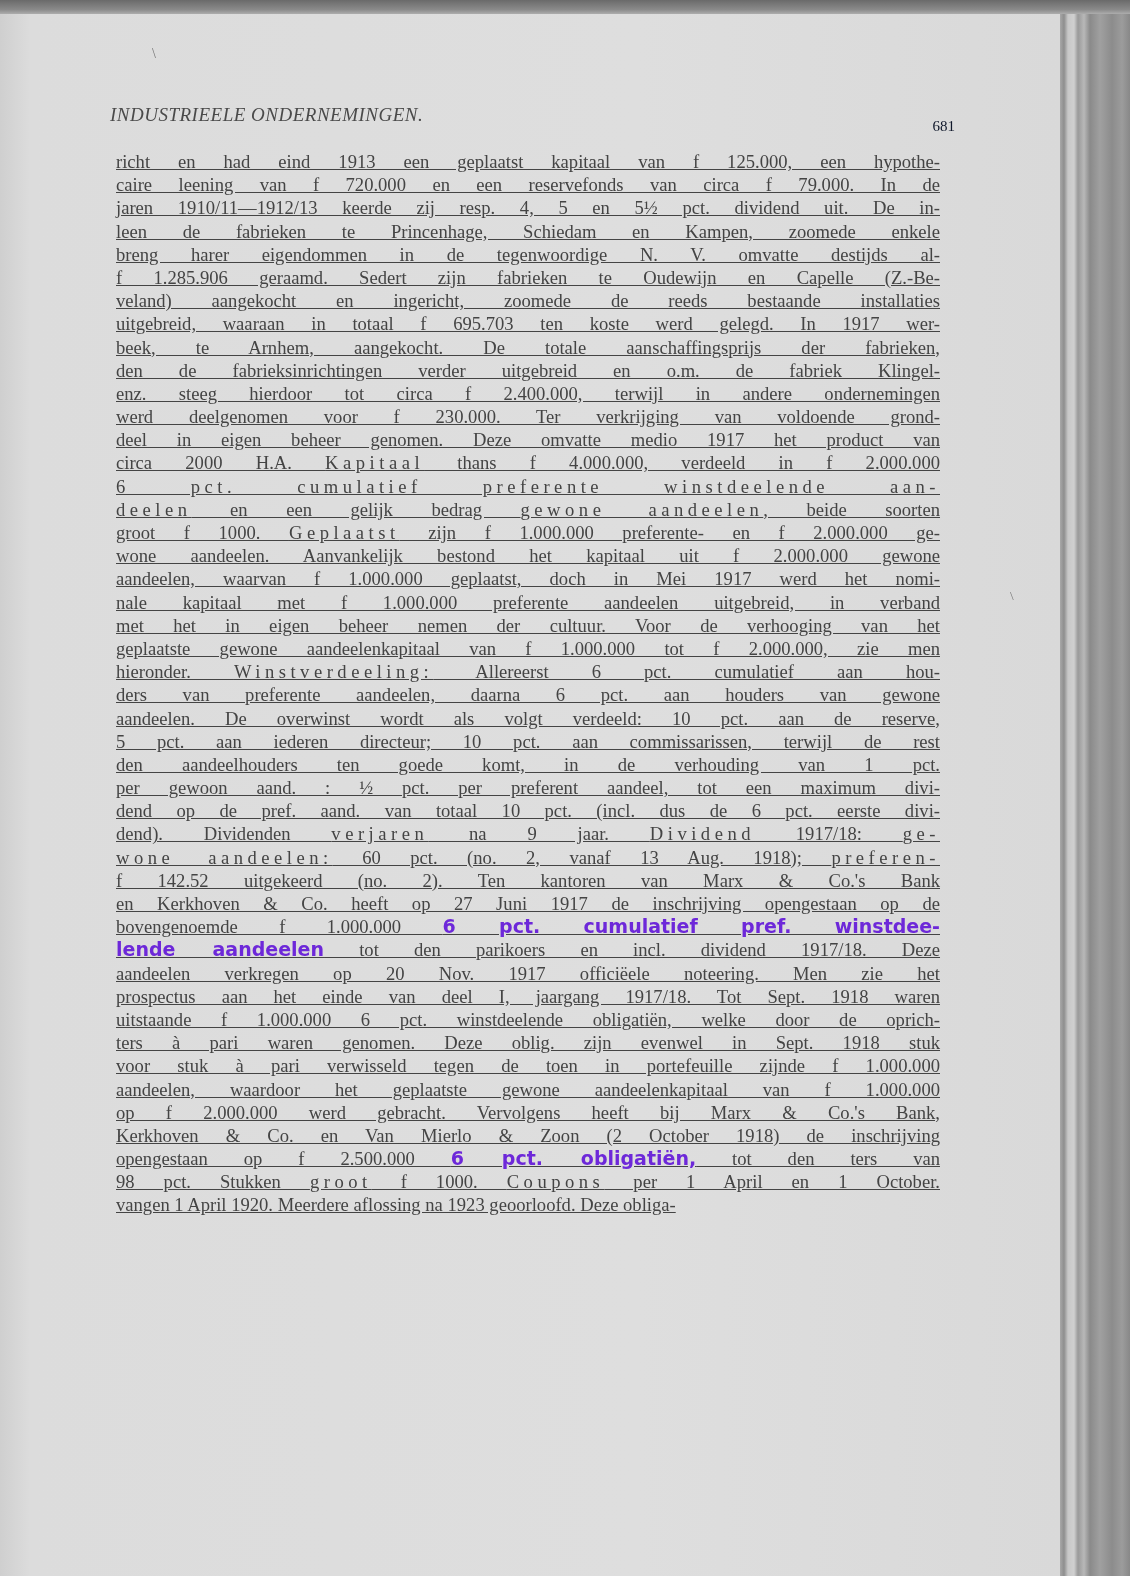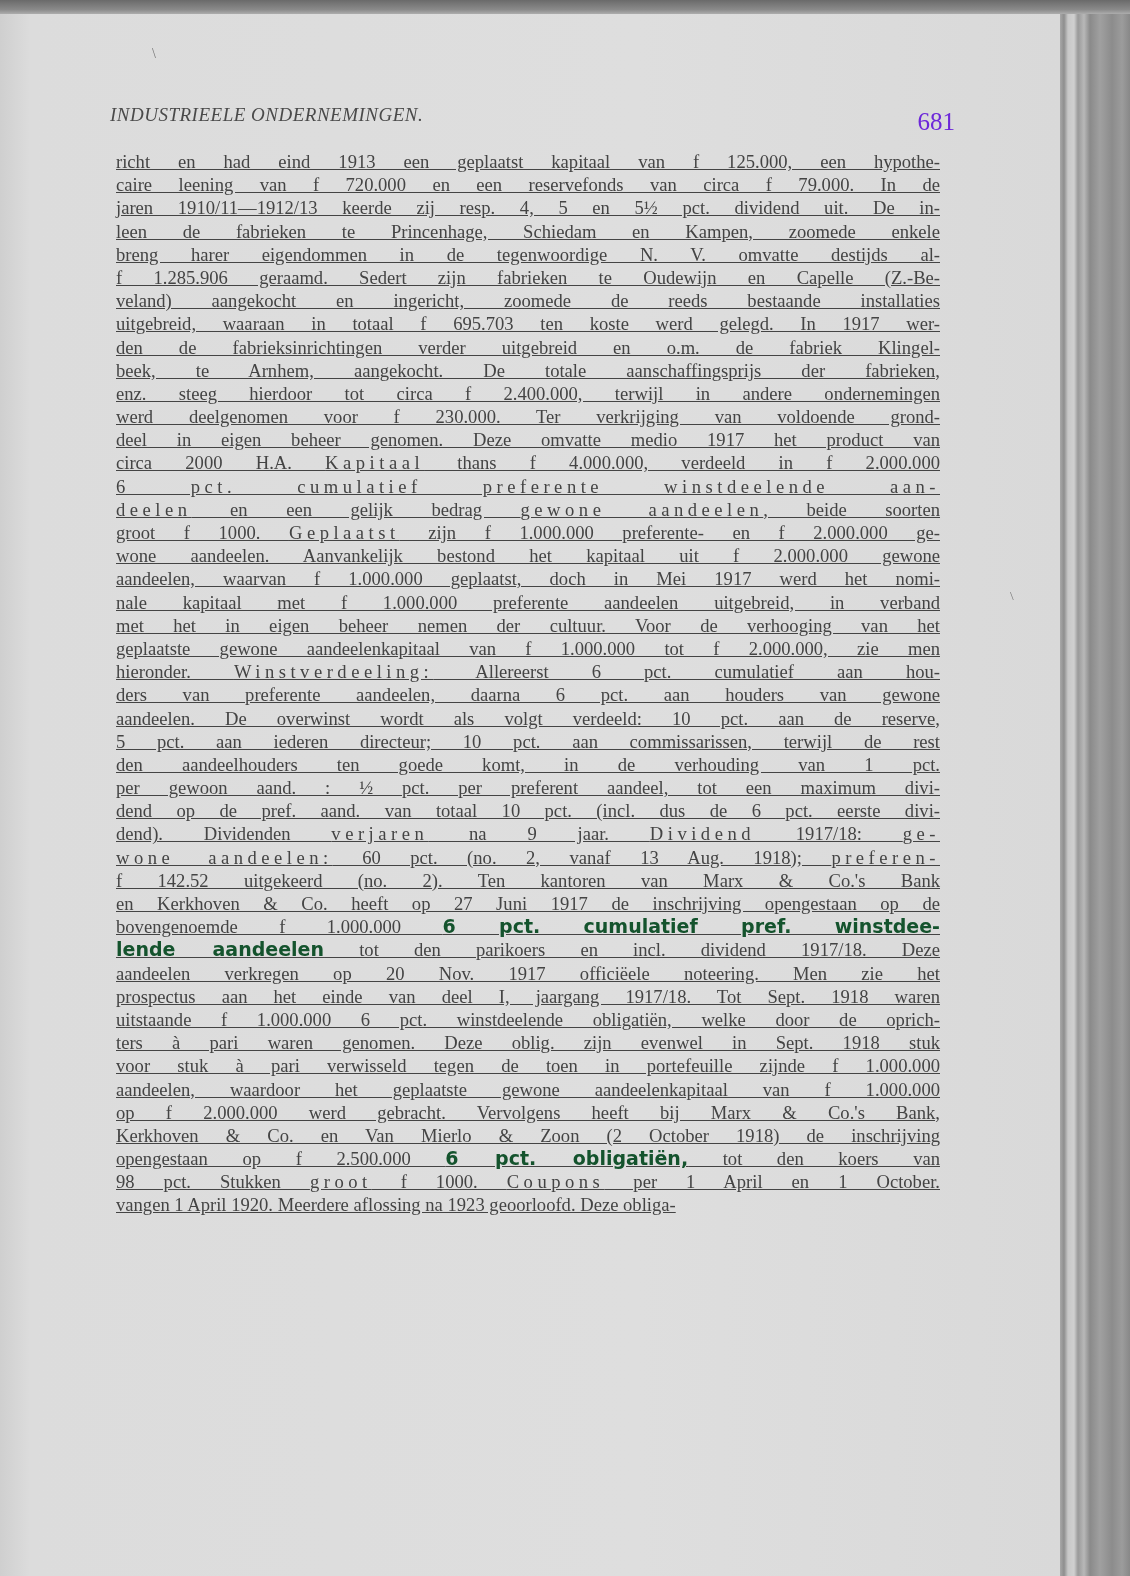--- a/index.html
+++ b/index.html
@@ -28,38 +28,38 @@
     .running-head {
       position: absolute; top: 100px; left: 110px; width: 845px; height: 30px;
     }
     .running-title {
       position: absolute; left: 0; right: 0; text-align: left;
       font-family: "Liberation Serif", serif; font-style: italic;
       font-size: 19px; letter-spacing: 0.5px; color: #4a4a4a;
       top: 4px;
     }
     .page-number {
-      position: absolute; right: 0; top: 8px;
-      font-family: "Liberation Serif", serif; font-size: 25px; color: #6d28d9;
+      position: absolute; right: 0; top: 18px;
+      font-family: "Liberation Serif", serif; font-size: 15px; color: #0f172a;
     }
     .body-text {
       position: absolute; top: 150px; left: 116px; width: 824px;
       font-family: "Liberation Serif", serif;
       font-size: 18.6px; line-height: 23.2px; color: #444;
       text-align: justify;
     }
     .line {
       display: block; height: 23.2px; white-space: nowrap;
       text-align-last: justify; text-align: justify; text-decoration: underline;
     }
     .line.last { text-align-last: left; }
     .spaced { letter-spacing: 4.5px; }
     .bold-sans {
       font-family: "DejaVu Sans", "Liberation Sans", sans-serif;
-      font-weight: bold; font-size: 19px; color: #14532d;
+      font-weight: bold; font-size: 19px; color: #6d28d9;
     }
     .mark {
       position: absolute; font-family: "Liberation Serif", serif; color: #777;
     }
   </style>
 </head>
 <body>
 
 <div class="top-edge"></div>
 <div class="page"></div>
@@ -75,22 +75,22 @@
 
 <div class="body-text" id="body-text">
     <span class="line"><span>richt en had eind 1913 een geplaatst kapitaal van f 125.000, een hypothe-</span></span>
     <span class="line"><span>caire leening van f 720.000 en een reservefonds van circa f 79.000. In de</span></span>
     <span class="line"><span>jaren 1910/11—1912/13 keerde zij resp. 4, 5 en 5½ pct. dividend uit. De in-</span></span>
     <span class="line"><span>leen de fabrieken te Princenhage, Schiedam en Kampen, zoomede enkele</span></span>
     <span class="line"><span>breng harer eigendommen in de tegenwoordige N. V. omvatte destijds al-</span></span>
     <span class="line"><span>f 1.285.906 geraamd. Sedert zijn fabrieken te Oudewijn en Capelle (Z.-Be-</span></span>
     <span class="line"><span>veland) aangekocht en ingericht, zoomede de reeds bestaande installaties</span></span>
     <span class="line"><span>uitgebreid, waaraan in totaal f 695.703 ten koste werd gelegd. In 1917 wer-</span></span>
+    <span class="line"><span>beek, te Arnhem, aangekocht. De totale aanschaffingsprijs der fabrieken,</span></span>
     <span class="line"><span>den de fabrieksinrichtingen verder uitgebreid en o.m. de fabriek Klingel-</span></span>
-    <span class="line"><span>beek, te Arnhem, aangekocht. De totale aanschaffingsprijs der fabrieken,</span></span>
     <span class="line"><span>enz. steeg hierdoor tot circa f 2.400.000, terwijl in andere ondernemingen</span></span>
     <span class="line"><span>werd deelgenomen voor f 230.000. Ter verkrijging van voldoende grond-</span></span>
     <span class="line"><span>deel in eigen beheer genomen. Deze omvatte medio 1917 het product van</span></span>
     <span class="line"><span>circa 2000 H.A. </span><span class="spaced">Kapitaal</span><span> thans f 4.000.000, verdeeld in f 2.000.000</span></span>
     <span class="line"><span class="spaced">6 pct. cumulatief preferente winstdeelende aan-</span></span>
     <span class="line"><span class="spaced">deelen</span><span> en een gelijk bedrag </span><span class="spaced">gewone aandeelen</span><span>, beide soorten</span></span>
     <span class="line"><span>groot f 1000. </span><span class="spaced">Geplaatst</span><span> zijn f 1.000.000 preferente- en f 2.000.000 ge-</span></span>
     <span class="line"><span>wone aandeelen. Aanvankelijk bestond het kapitaal uit f 2.000.000 gewone</span></span>
     <span class="line"><span>aandeelen, waarvan f 1.000.000 geplaatst, doch in Mei 1917 werd het nomi-</span></span>
     <span class="line"><span>nale kapitaal met f 1.000.000 preferente aandeelen uitgebreid, in verband</span></span>
@@ -110,16 +110,16 @@
     <span class="line"><span>bovengenoemde f 1.000.000 </span><span class="bold-sans">6 pct. cumulatief pref. winstdee-</span></span>
     <span class="line"><span class="bold-sans">lende aandeelen</span><span> tot den parikoers en incl. dividend 1917/18. Deze</span></span>
     <span class="line"><span>aandeelen verkregen op 20 Nov. 1917 officiëele noteering. Men zie het</span></span>
     <span class="line"><span>prospectus aan het einde van deel I, jaargang 1917/18. Tot Sept. 1918 waren</span></span>
     <span class="line"><span>uitstaande f 1.000.000 6 pct. winstdeelende obligatiën, welke door de oprich-</span></span>
     <span class="line"><span>ters à pari waren genomen. Deze oblig. zijn evenwel in Sept. 1918 stuk</span></span>
     <span class="line"><span>voor stuk à pari verwisseld tegen de toen in portefeuille zijnde f 1.000.000</span></span>
     <span class="line"><span>aandeelen, waardoor het geplaatste gewone aandeelenkapitaal van f 1.000.000</span></span>
     <span class="line"><span>op f 2.000.000 werd gebracht. Vervolgens heeft bij Marx &amp; Co.'s Bank,</span></span>
     <span class="line"><span>Kerkhoven &amp; Co. en Van Mierlo &amp; Zoon (2 October 1918) de inschrijving</span></span>
-    <span class="line"><span>opengestaan op f 2.500.000 </span><span class="bold-sans">6 pct. obligatiën,</span><span> tot den koers van</span></span>
+    <span class="line"><span>opengestaan op f 2.500.000 </span><span class="bold-sans">6 pct. obligatiën,</span><span> tot den ters van</span></span>
     <span class="line"><span>98 pct. Stukken </span><span class="spaced">groot</span><span> f 1000. </span><span class="spaced">Coupons</span><span> per 1 April en 1 October.</span></span>
     <span class="line last"><span>vangen 1 April 1920. Meerdere aflossing na 1923 geoorloofd. Deze obliga-</span></span>
   </div>
 
 </body></html>

